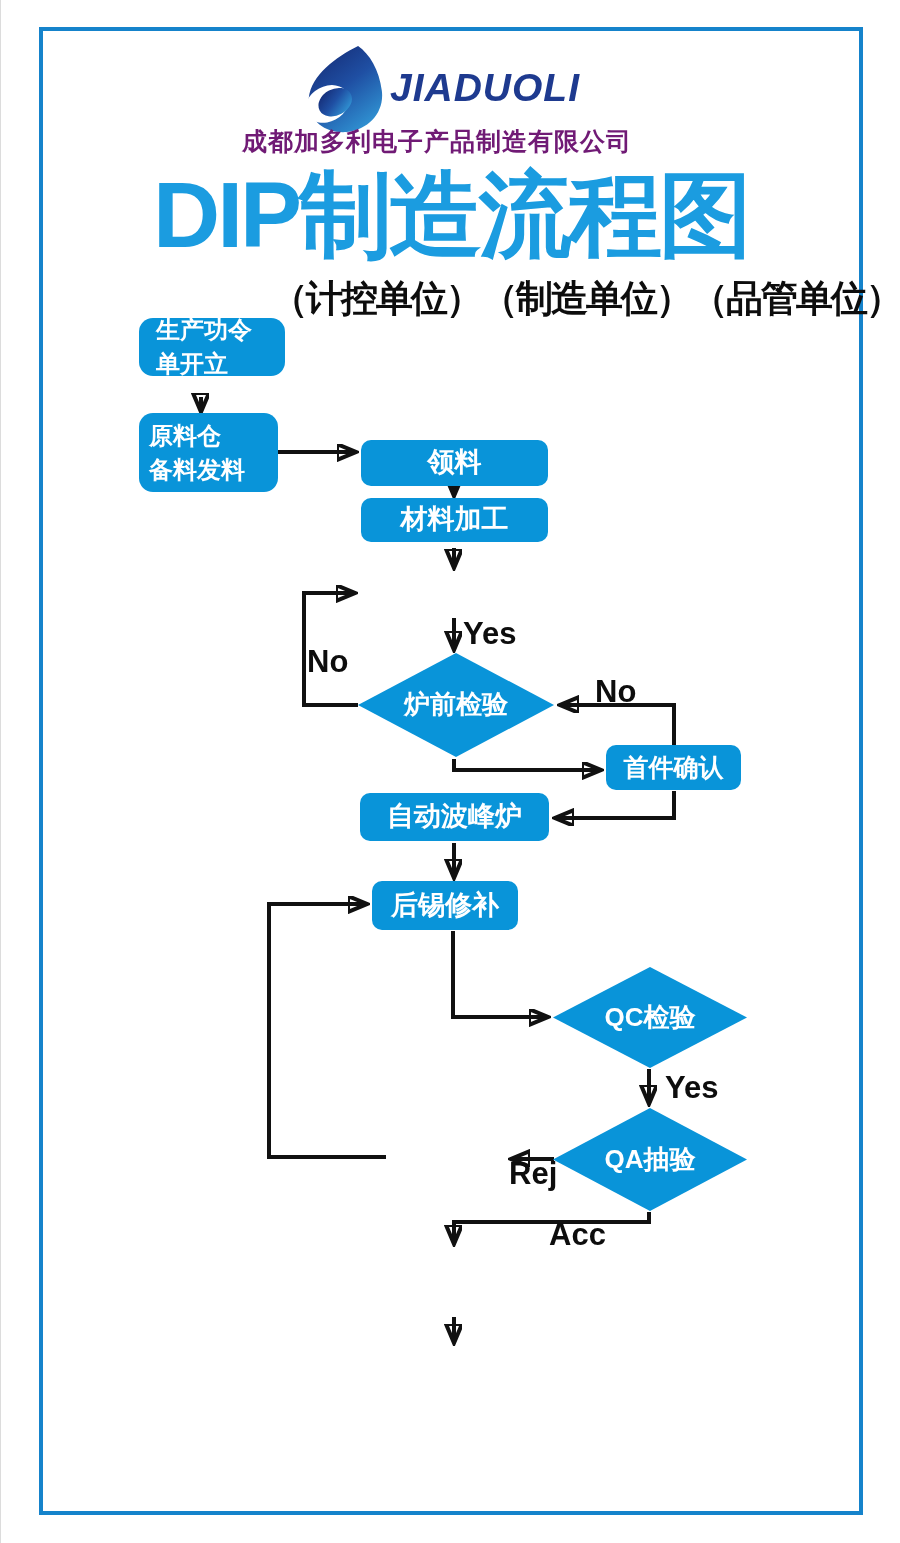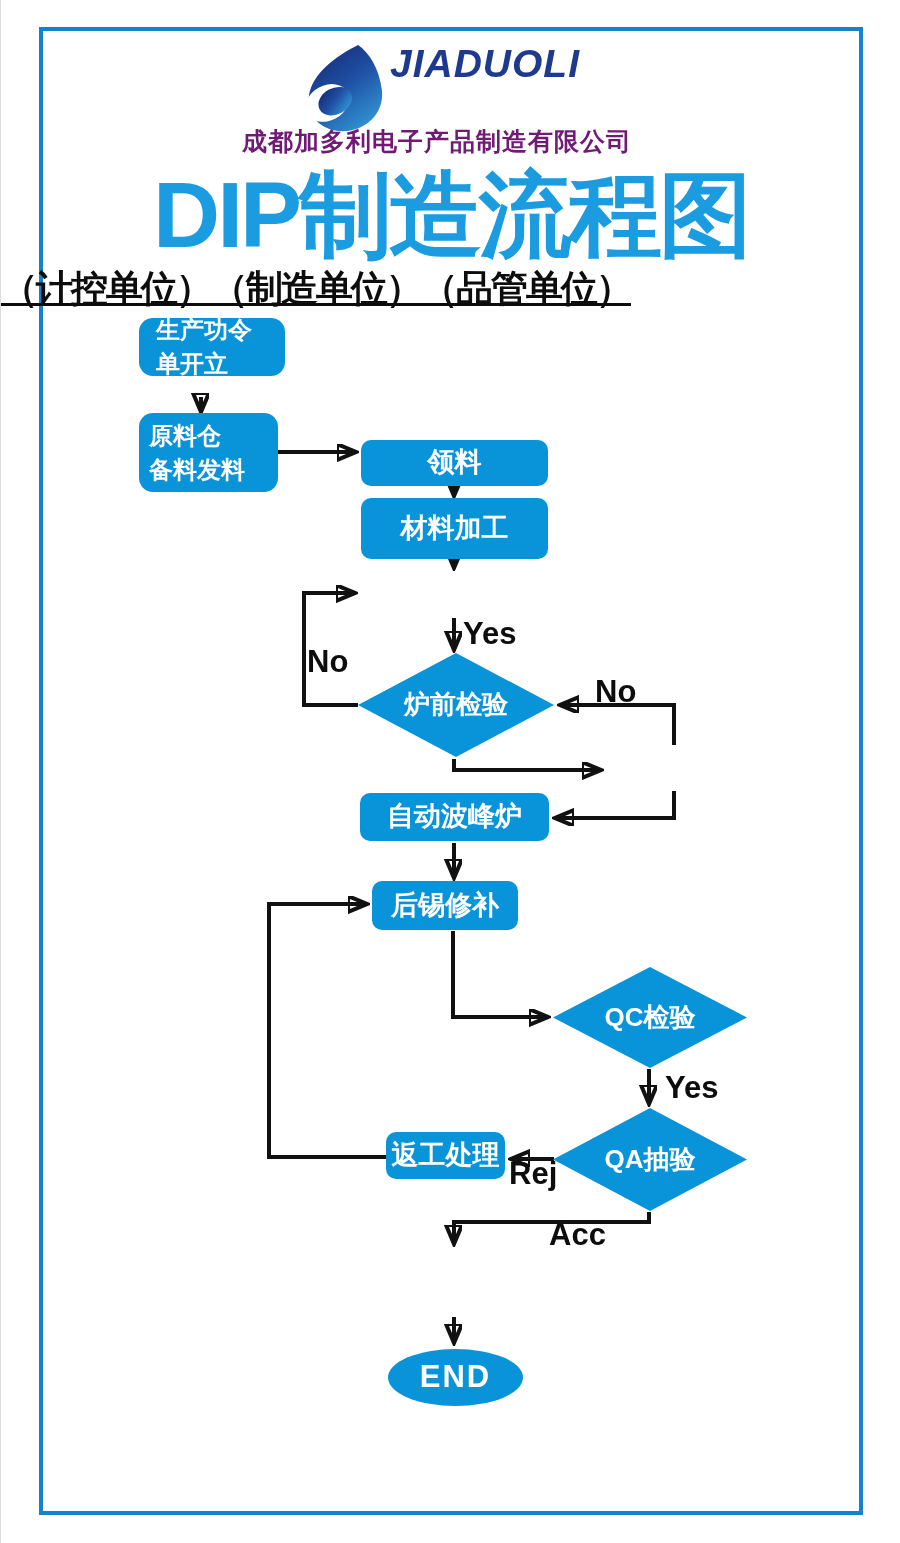--- a/index.html
+++ b/index.html
@@ -16,57 +16,57 @@
     margin:0 auto;overflow:hidden;
     border-left:1px solid #dcdcdc;border-right:1px solid #dcdcdc;
   }
   #frame{
     position:absolute;left:38px;top:27px;width:816px;height:1480px;
     border:4px solid var(--frame-blue);
   }
   
   .logo-row{
     position:absolute;left:8px;right:30px;top:44px;height:90px;
-    display:flex;align-items:flex-start;justify-content:center;gap:2px;
+    display:flex;align-items:center;justify-content:center;gap:2px;
   }
   .logo-mark{width:88px;height:88px;}
   .logo-text{
     color:var(--logo-navy);font-style:italic;font-weight:900;
     font-size:39px;letter-spacing:1px;line-height:1;padding-bottom:4px;
   }
   .company{
     position:absolute;left:0;right:28px;top:125px;text-align:center;
     font-size:25px;font-weight:700;color:#701a75;letter-spacing:1px;
   }
   .title{
     position:absolute;left:0;right:0;top:168px;text-align:center;
     font-size:93px;font-weight:900;color:var(--title-blue);
     letter-spacing:-3px;line-height:1.02;
   }
   .subtitle{
-    position:absolute;left:0;right:0;top:264px;text-align:left;
-    font-size:37px;font-weight:900;color:#0d0d0d;letter-spacing:-2px;text-decoration:underline;
+    position:absolute;left:0;right:0;top:274px;text-align:right;
+    font-size:37px;font-weight:900;color:#0d0d0d;letter-spacing:-2px;
   }
   
   .node{
     position:absolute;background:var(--node-blue);color:#ffffff;
     font-weight:700;display:flex;align-items:center;justify-content:center;
     border-radius:10px;white-space:pre-line;text-align:center;
     font-size:27px;line-height:1.3;
   }
   .node.left-align{justify-content:flex-start;text-align:left;padding-left:17px;
     border-radius:14px;font-size:24px;line-height:1.4;}
   .diamond{clip-path:polygon(50% 0,100% 50%,50% 100%,0 50%);border-radius:0;font-size:26px;}
   .trapezoid{clip-path:polygon(0 0,100% 0,84% 100%,16% 100%);border-radius:0;font-size:30px;}
   .ellipse{border-radius:50%;font-size:31px;letter-spacing:2px;}
 
   #n-order{left:138px;top:318px;width:129px;height:58px;}
   #n-prep{left:138px;top:413px;width:129px;height:79px;padding-left:10px;}
   #n-pick{left:360px;top:432px;width:187px;height:46px;margin-top:8px;}
-  #n-process{left:360px;top:498px;width:187px;height:61px;}
+  #n-process{left:360px;top:498px;width:187px;height:44px;}
   #n-insert{left:359px;top:570px;width:188px;height:47px;}
   #n-preoven{left:357px;top:653px;width:196px;height:104px;}
   #n-firstart{left:605px;top:745px;width:135px;height:45px;font-size:25px;}
   #n-wave{left:359px;top:793px;width:189px;height:48px;}
   #n-touchup{left:371px;top:881px;width:146px;height:49px;}
   #n-qc{left:552px;top:967px;width:194px;height:101px;}
   #n-qa{left:552px;top:1108px;width:194px;height:103px;}
   #n-rework{left:385px;top:1132px;width:119px;height:47px;font-size:27px;}
   #n-warehouse{left:387px;top:1248px;width:141px;height:68px;}
   #n-end{left:387px;top:1349px;width:135px;height:57px;}
@@ -133,26 +133,25 @@
     <path d="M453,1317 L453,1341" marker-end="url(#ah)"></path>
   </svg>
 
   <div class="node left-align" id="n-order">生产功令
 单开立</div>
   <div class="node left-align" id="n-prep">原料仓
 备料发料</div>
   <div class="node" id="n-pick">领料</div>
   <div class="node" id="n-process">材料加工</div>
   <div class="node diamond" id="n-preoven">炉前检验</div>
+  <div class="node" id="n-firstart">首件确认</div>
   <div class="node" id="n-wave">自动波峰炉</div>
   <div class="node" id="n-touchup">后锡修补</div>
   <div class="node diamond" id="n-qc">QC检验</div>
   <div class="node diamond" id="n-qa">QA抽验</div>
-  <div class="node" id="n-rework">返工处理</div>
-  <div class="node ellipse" id="n-end">END</div>
 
   <div class="edge-label" id="lbl-yes1">Yes</div>
   <div class="edge-label" id="lbl-no1">No</div>
   <div class="edge-label" id="lbl-no2">No</div>
   <div class="edge-label" id="lbl-yes2">Yes</div>
   <div class="edge-label" id="lbl-rej">Rej</div>
   <div class="edge-label" id="lbl-acc">Acc</div>
 </div>
 
 </body></html>

